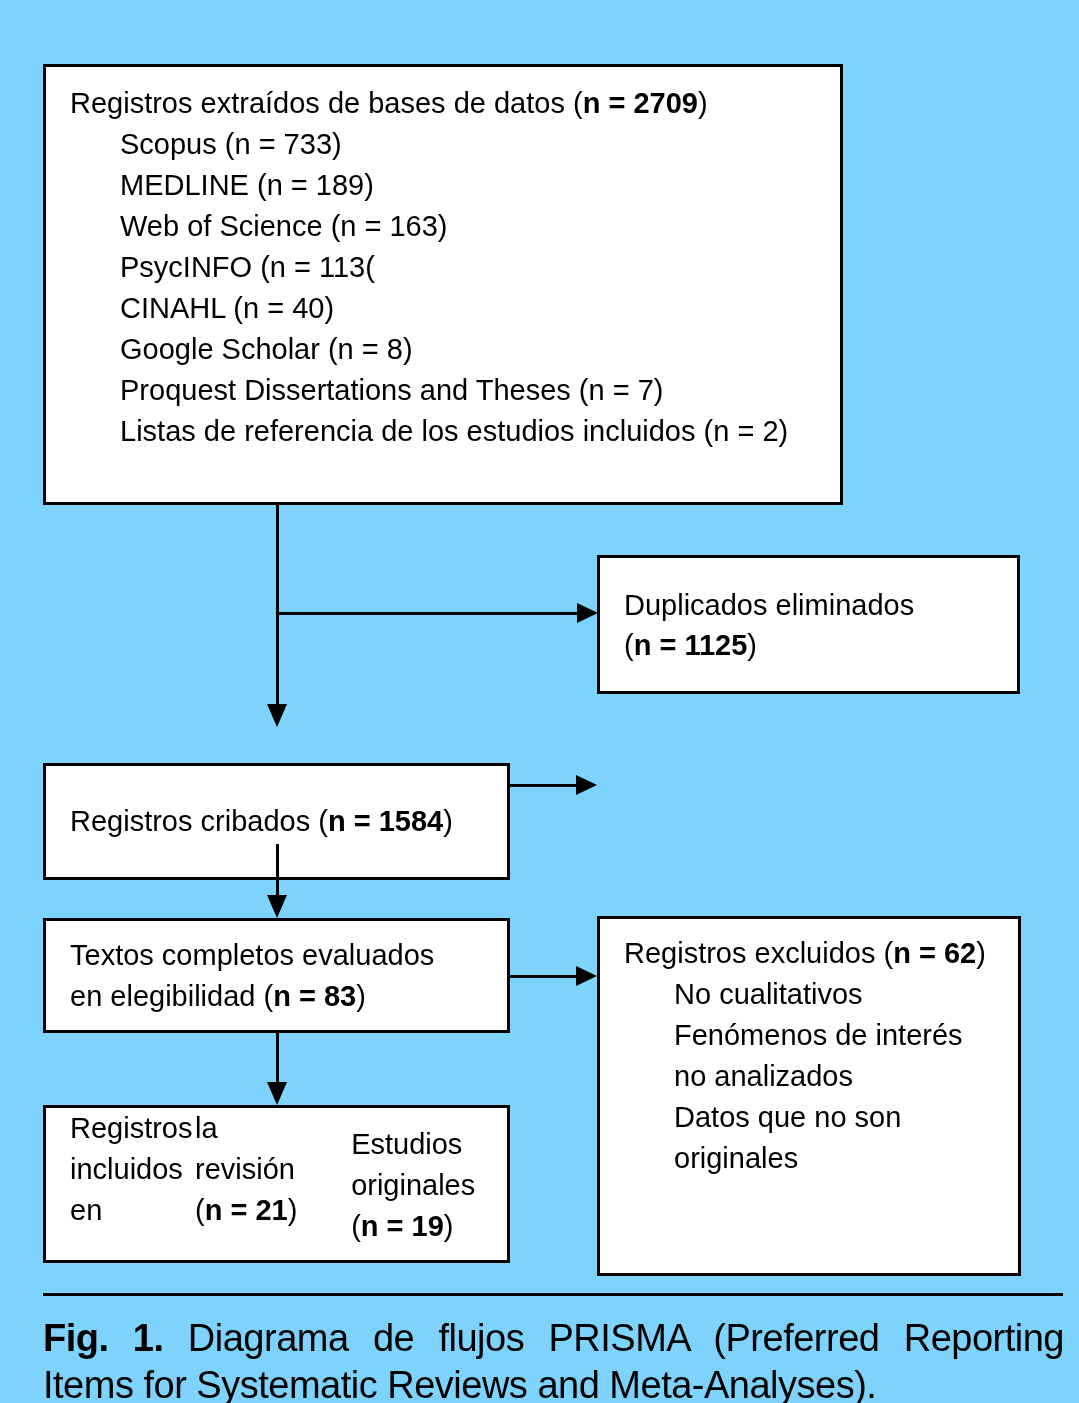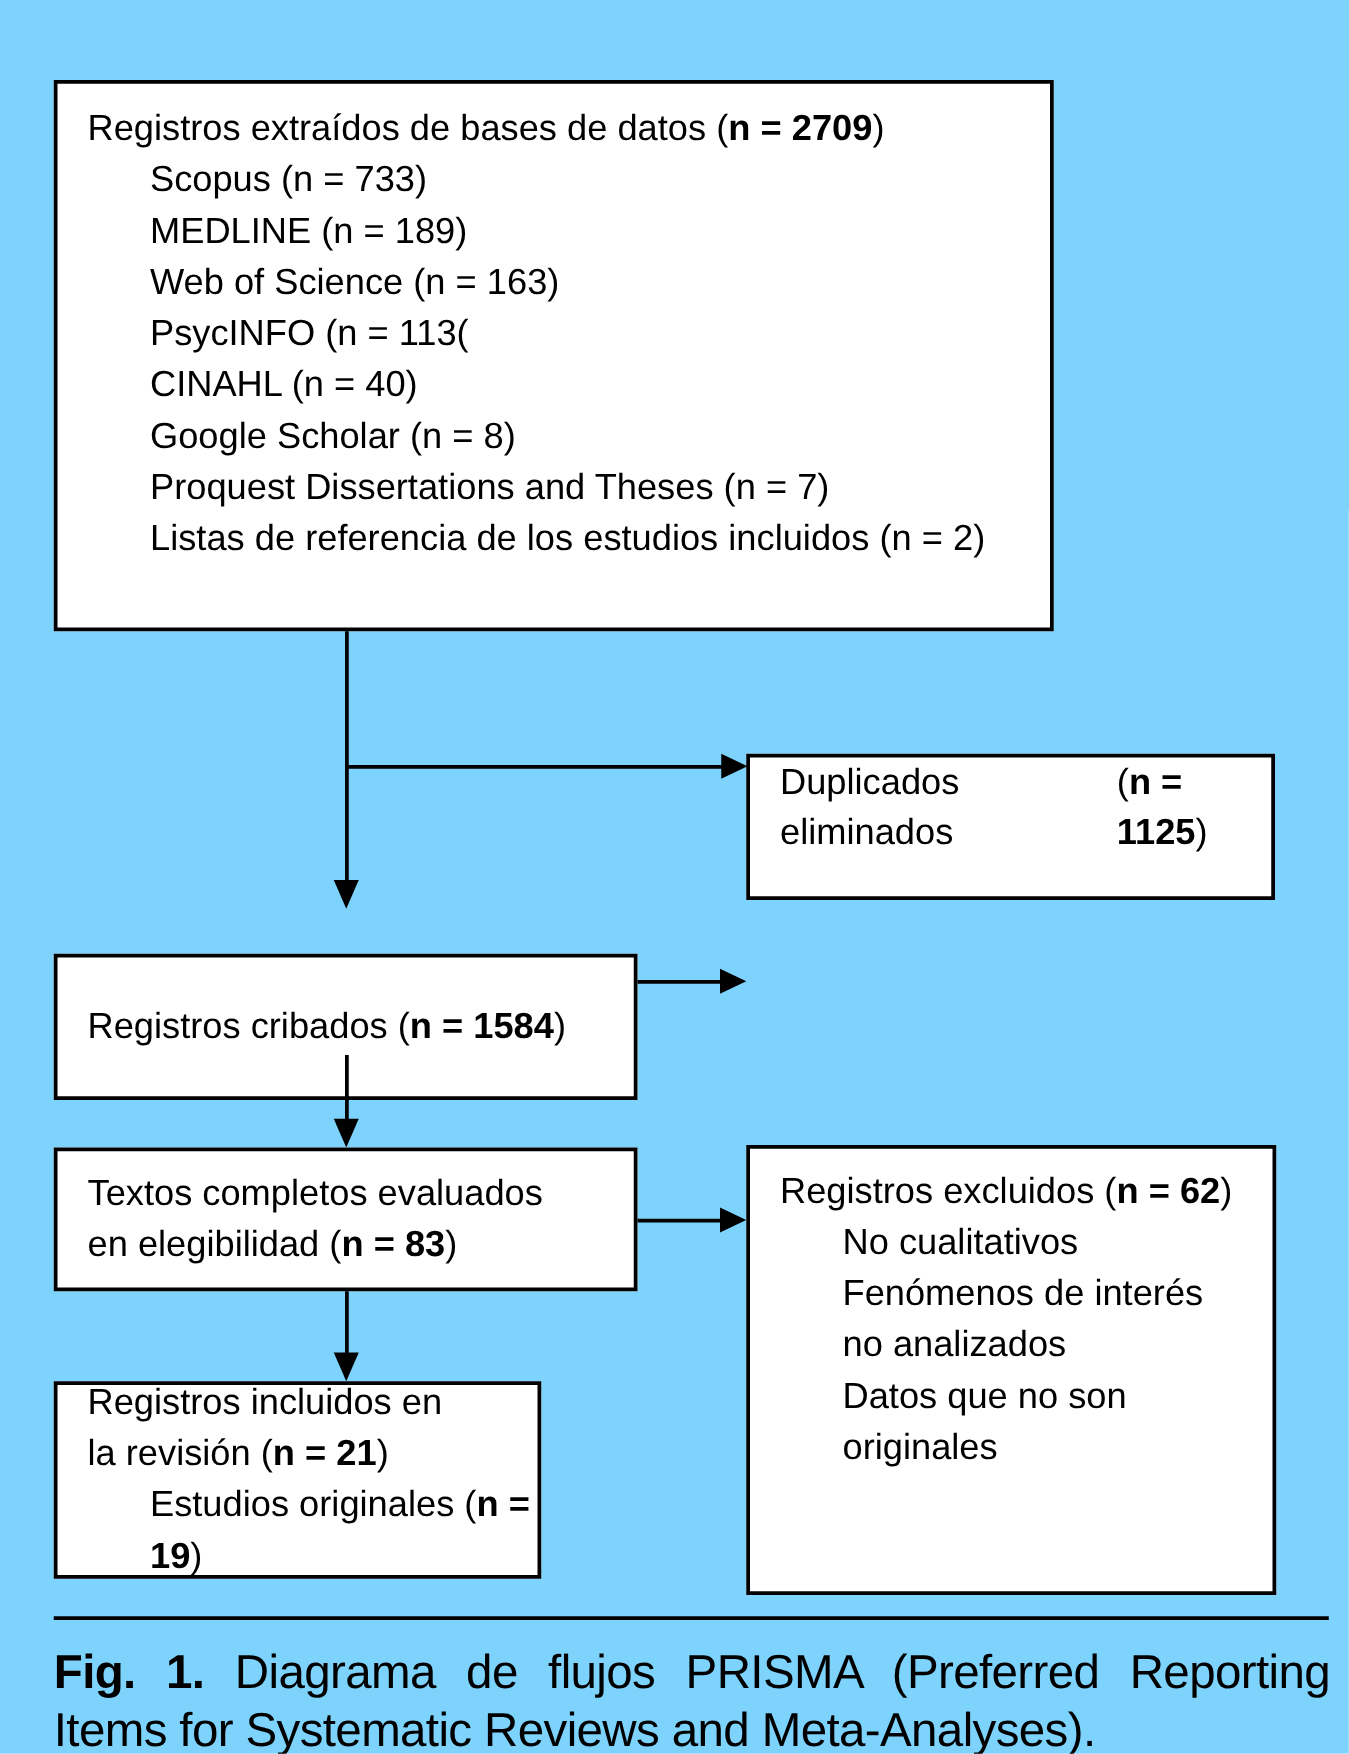--- a/index.html
+++ b/index.html
@@ -18,28 +18,28 @@
     box-sizing:border-box;
     font-size:29px;
     line-height:41px;
   }
   b{font-weight:bold;}
 
   
   #box-identification{left:43px;top:64px;width:800px;height:441px;padding:16px 14px 0 24px;}
   #box-identification .indent-list > div{margin-left:50px;}
 
-  #box-duplicates{left:597px;top:555px;width:423px;height:117px;display:flex;flex-direction:row;justify-content:center;padding-left:24px;line-height:40px;margin-top:48px;}
+  #box-duplicates{left:597px;top:555px;width:423px;height:139px;display:flex;flex-direction:column;justify-content:center;padding-left:24px;line-height:40px;}
   #box-screened{left:43px;top:727px;width:467px;height:117px;display:flex;align-items:center;padding-left:24px;margin-top:36px;}
   #box-irrelevant{left:597px;top:727px;width:423px;height:118px;display:flex;flex-direction:column;justify-content:center;padding-left:24px;line-height:40px;}
   #box-fulltext{left:43px;top:918px;width:467px;height:115px;display:flex;flex-direction:column;justify-content:center;padding-left:24px;}
   #box-excluded{left:597px;top:916px;width:424px;height:360px;padding:14px 6px 0 24px;}
   #box-excluded .indent-list > div{margin-left:50px;max-width:312px;}
-  #box-included{left:43px;top:1105px;width:390px;height:158px;display:flex;flex-direction:column;justify-content:center;padding-left:24px;}
-  #box-included .indented{margin-left:50px;}
+  #box-included{left:43px;top:1105px;width:467px;height:158px;display:flex;flex-direction:row;justify-content:center;padding-left:24px;}
+  #box-included .indented{margin-left:50px;margin-top:16px;}
 
   
   .line{position:absolute;background:#000;}
   .head-down{
     position:absolute;width:0;height:0;
     border-left:10px solid transparent;
     border-right:10px solid transparent;
     border-top:23px solid #000;
   }
   .head-right{

